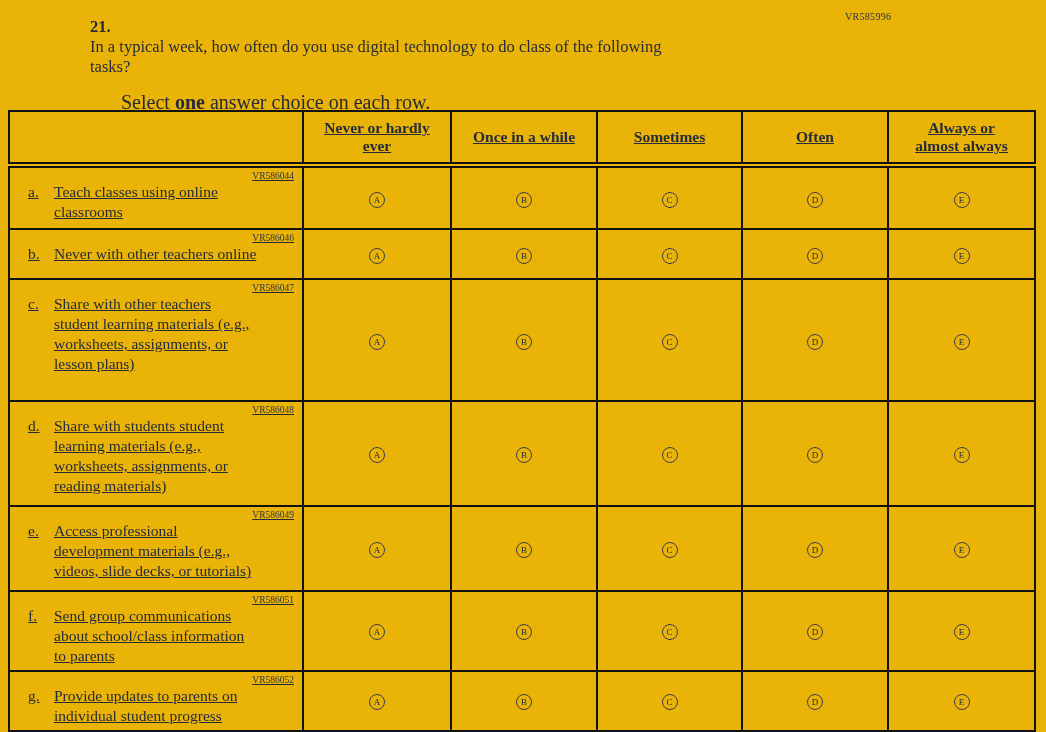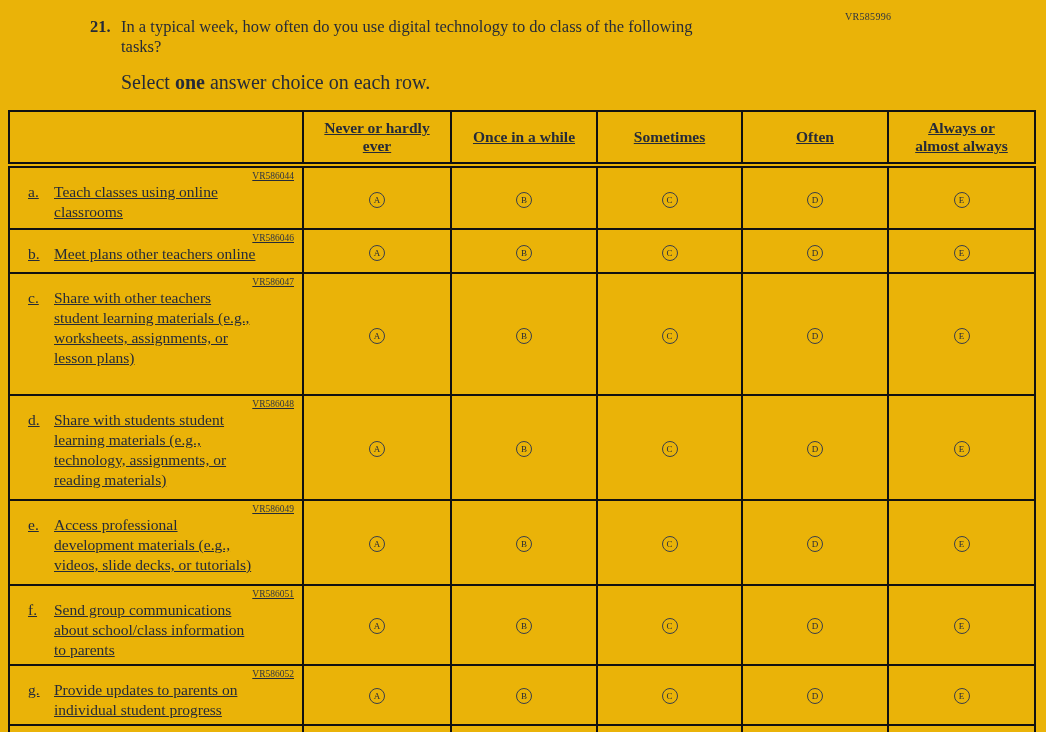--- a/index.html
+++ b/index.html
@@ -25,20 +25,21 @@
     color: #2e3442;
   }
   .question-block {
     position: absolute;
     top: 17px;
     left: 90px;
     width: 720px;
   }
   .q-line {
     display: flex;
+    flex-direction: column;
   }
   .q-num {
     font-weight: bold;
     font-size: 16.5px;
     width: 31px;
     flex-shrink: 0;
   }
   .q-text {
     font-size: 16.5px;
     line-height: 1.22;
@@ -183,27 +184,27 @@
 classrooms</span>
               </div>
             </div>
           </td>
           <td class="bubble-cell"><span class="bubble">A</span></td>
           <td class="bubble-cell"><span class="bubble">B</span></td>
           <td class="bubble-cell"><span class="bubble">C</span></td>
           <td class="bubble-cell"><span class="bubble">D</span></td>
           <td class="bubble-cell"><span class="bubble">E</span></td>
         </tr>
-        <tr style="height: 44px; margin-top: 28px;">
+        <tr style="height: 50px; margin-top: 28px;">
           <td class="label-cell">
             <div class="label-cell-inner">
               <div class="vr-code">VR586046</div>
               <div class="row-label">
                 <span class="row-letter">b.</span>
-                <span class="row-text">Meet plans other teachers online</span>
+                <span class="row-text">Never with other teachers online</span>
               </div>
             </div>
           </td>
           <td class="bubble-cell"><span class="bubble">A</span></td>
           <td class="bubble-cell"><span class="bubble">B</span></td>
           <td class="bubble-cell"><span class="bubble">C</span></td>
           <td class="bubble-cell"><span class="bubble">D</span></td>
           <td class="bubble-cell"><span class="bubble">E</span></td>
         </tr>
         <tr style="height: 122px;">
@@ -226,21 +227,21 @@
           <td class="bubble-cell"><span class="bubble">E</span></td>
         </tr>
         <tr style="height: 105px;">
           <td class="label-cell">
             <div class="label-cell-inner">
               <div class="vr-code">VR586048</div>
               <div class="row-label">
                 <span class="row-letter">d.</span>
                 <span class="row-text">Share with students student
 learning materials (e.g.,
-technology, assignments, or
+worksheets, assignments, or
 reading materials)</span>
               </div>
             </div>
           </td>
           <td class="bubble-cell"><span class="bubble">A</span></td>
           <td class="bubble-cell"><span class="bubble">B</span></td>
           <td class="bubble-cell"><span class="bubble">C</span></td>
           <td class="bubble-cell"><span class="bubble">D</span></td>
           <td class="bubble-cell"><span class="bubble">E</span></td>
         </tr>

